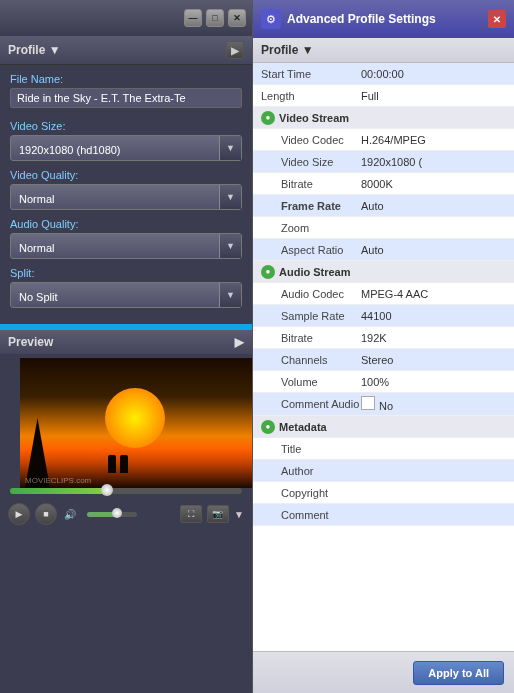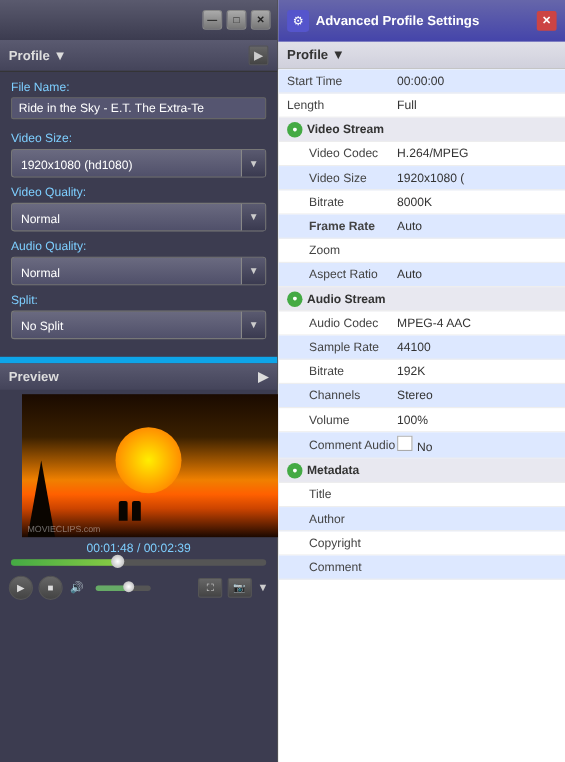--- a/index.html
+++ b/index.html
@@ -539,23 +539,20 @@
         <div class="preview-image">
           <div class="sun"></div>
           <div class="tree-left"></div>
           <div class="tree-right"></div>
           <div class="person1"></div>
           <div class="person2"></div>
           <div class="watermark">MOVIECLIPS.com</div>
         </div>
       </div>
 
-      <div class="time-display">
-        <span>00:01:48</span><span> / </span><span>00:02:39</span>
-      </div>
 
       <div class="progress-bar-container">
         <div class="progress-track">
           <div class="progress-fill"></div>
           <div class="progress-thumb"></div>
         </div>
       </div>
 
       <div class="controls-row">
         <div class="ctrl-btn">▶</div>
@@ -668,14 +665,17 @@
       <div class="table-row">
         <div class="row-key" style="padding-left: 20px;">Copyright</div>
         <div class="row-val"></div>
       </div>
       <div class="table-row highlight">
         <div class="row-key" style="padding-left: 20px;">Comment</div>
         <div class="row-val"></div>
       </div>
     </div>
 
+  <div class="right-footer">
+    <button class="apply-btn">Apply to All</button>
+  </div>
 
 </div>
 
 </body></html>

